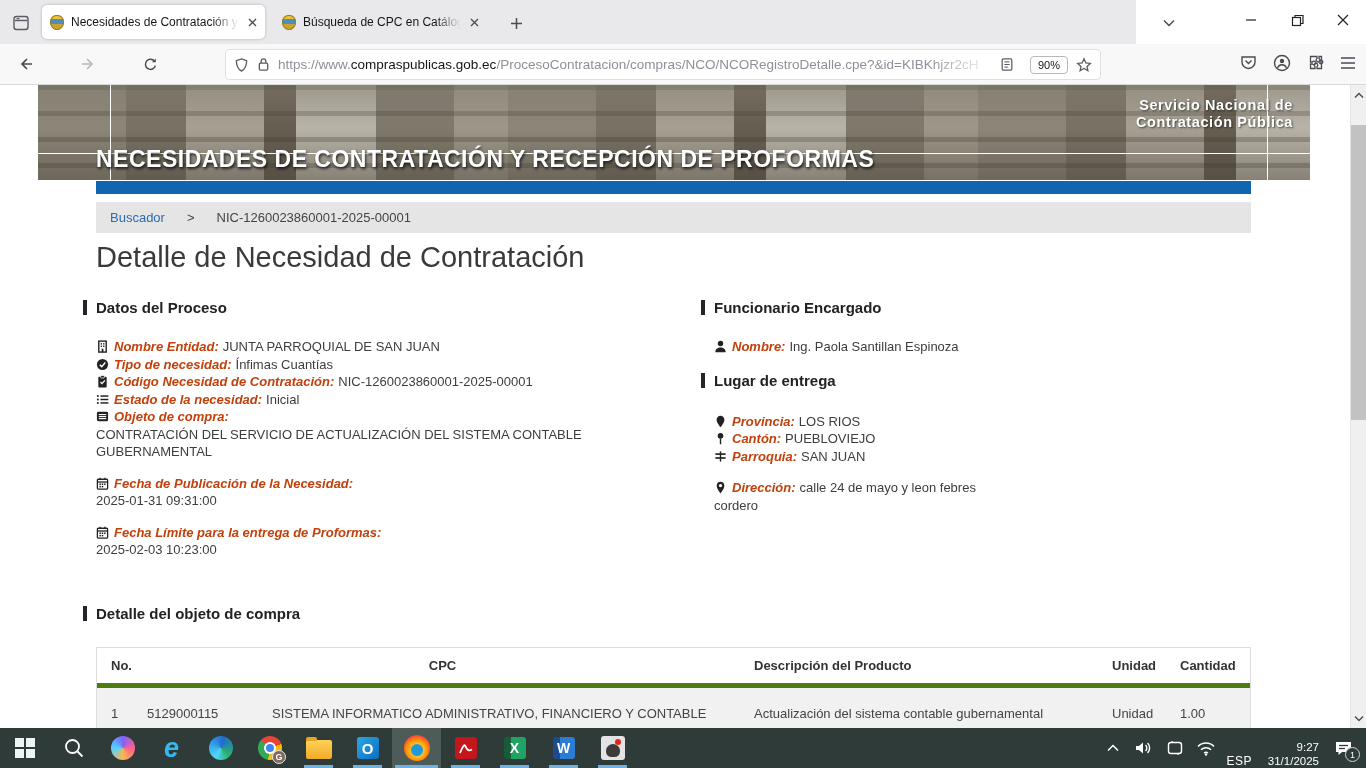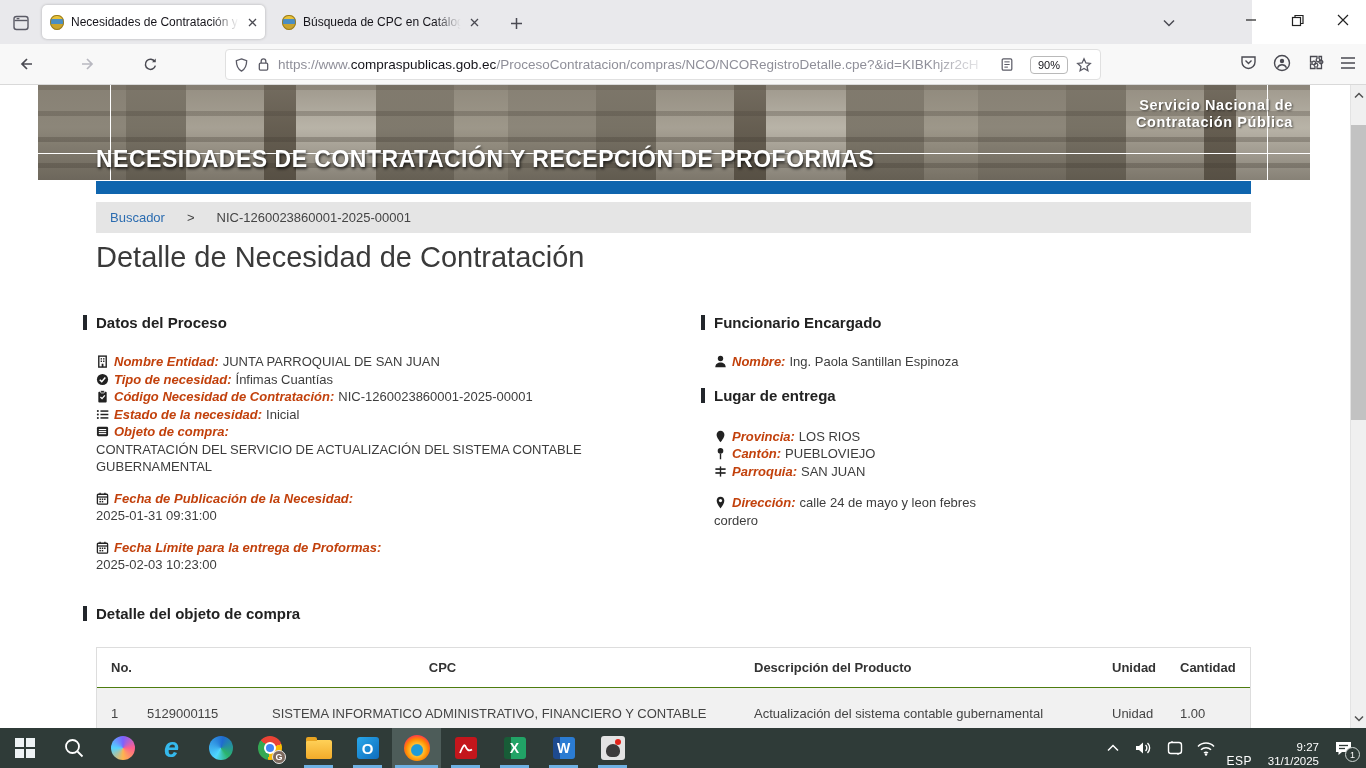--- a/index.html
+++ b/index.html
@@ -1,20 +1,20 @@
 <!DOCTYPE html>
 <html><head>
 <meta charset="utf-8">
 <style>
   * { margin:0; padding:0; box-sizing:border-box; }
   html,body { width:1366px; height:768px; background:#fff; font-family:"Liberation Sans",sans-serif; }
   .screen { position:relative; width:1366px; height:768px; overflow:hidden; background:#fff; }
 
   
-  .titlebar { position:absolute; left:0; top:0; width:1252px; height:44px; background:#e9e9ec; }
+  .titlebar { position:absolute; left:0; top:0; width:1136px; height:44px; background:#e9e9ec; }
   .ffview { position:absolute; left:8px; top:10px; width:26px; height:26px; border-radius:4px;
             display:flex; align-items:center; justify-content:center; color:#5b5b66; }
   .tab { position:absolute; top:5px; height:34px; border-radius:5px; display:flex; align-items:center;
          padding:0 8px; font-size:12px; color:#15141a; }
   .tab.active { background:#fff; box-shadow:0 0 3px rgba(0,0,0,.25); }
   .tab1 { left:42px; width:223px; }
   .tab2 { left:274px; width:213px; }
   .favicon { width:14px; height:15px; margin-right:7px; flex:none; border-radius:45% 45% 50% 50%;
              background:linear-gradient(180deg,#e8c23a 0 26%,#4a8ec4 26% 60%,#caa42e 60%);
              box-shadow:inset 0 0 0 1px #9a7d22; }
@@ -62,38 +62,38 @@
   .banner-title { position:absolute; left:58px; bottom:7px; color:#fff; font-size:23px; font-weight:bold;
                   letter-spacing:.5px; text-shadow:1px 2px 3px rgba(0,0,0,.75); white-space:nowrap; }
   .agency { position:absolute; right:17px; top:12px; text-align:right; color:#fff; font-weight:bold;
             font-size:14.5px; line-height:17px; letter-spacing:.6px; text-shadow:1px 1px 2px rgba(0,0,0,.6); }
   .bluebar { position:absolute; left:96px; top:96px; width:1155px; height:13px; background:#0f65ae; }
   .breadcrumb { position:absolute; left:96px; top:117px; width:1155px; height:31px; background:#e5e5e5;
                 display:flex; align-items:center; padding-left:14px; font-size:13px; color:#444; gap:22px; }
   .breadcrumb a { color:#2b6cb0; text-decoration:none; }
   h1.page-title { position:absolute; left:96px; top:156px; font-size:29px; font-weight:400; color:#3a3a3a; }
 
-  .col { position:absolute; top:229px; font-size:13px; color:#3d3d3d; }
+  .col { position:absolute; top:214px; font-size:13px; color:#3d3d3d; }
   .col-left  { left:96px;  width:600px; }
   .col-right { left:714px; width:280px; }
   .sec-h { position:relative; font-size:15px; font-weight:bold; color:#222; margin-bottom:22px; }
   .sec-h::before { content:""; position:absolute; left:-13px; top:1px; width:4px; height:15px; background:#22262b; }
   .sec-h.mt { margin-top:16px; }
   .field { line-height:17.5px; }
   .field b { color:#c2410c; margin-right:4px;font-style:italic; }
   .fi { display:inline-block; width:13px; height:13px; margin-right:5px; vertical-align:-2px; color:#222; }
   .fi svg { display:block; }
   .fvline { line-height:17.5px; color:#3d3d3d; }
   .mt14 { margin-top:14px; }
 
   
   .detail-wrap { position:absolute; left:96px; top:520px; width:1155px; }
   .obj-table { margin-top:25px; border:1px solid #ddd; }
   .trow { display:grid; grid-template-columns:42px 125px 482px 358px 68px 80px; align-items:center; }
-  .trow.head { height:40px; font-weight:bold; color:#333; background:#fff; border-bottom:1px solid #4d7c0f; }
+  .trow.head { height:40px; font-weight:bold; color:#333; background:#fff; border-bottom:5px solid #4d7c0f; }
   .trow.data { height:50px; background:#f1f1f1; color:#444; }
   .tcell { padding:0 8px; font-size:13px; }
   .tcell.first { padding-left:14px; }
   .tcell.cpc-head { grid-column:2/4; text-align:center; }
 
   
   .vscroll { position:absolute; right:0; top:85px; width:16px; height:643px; background:#f0f0f0;
              border-left:1px solid #e3e3e3; }
   .varrow { position:absolute; left:0; width:16px; height:16px; display:flex; align-items:center;
             justify-content:center; color:#505050; }

